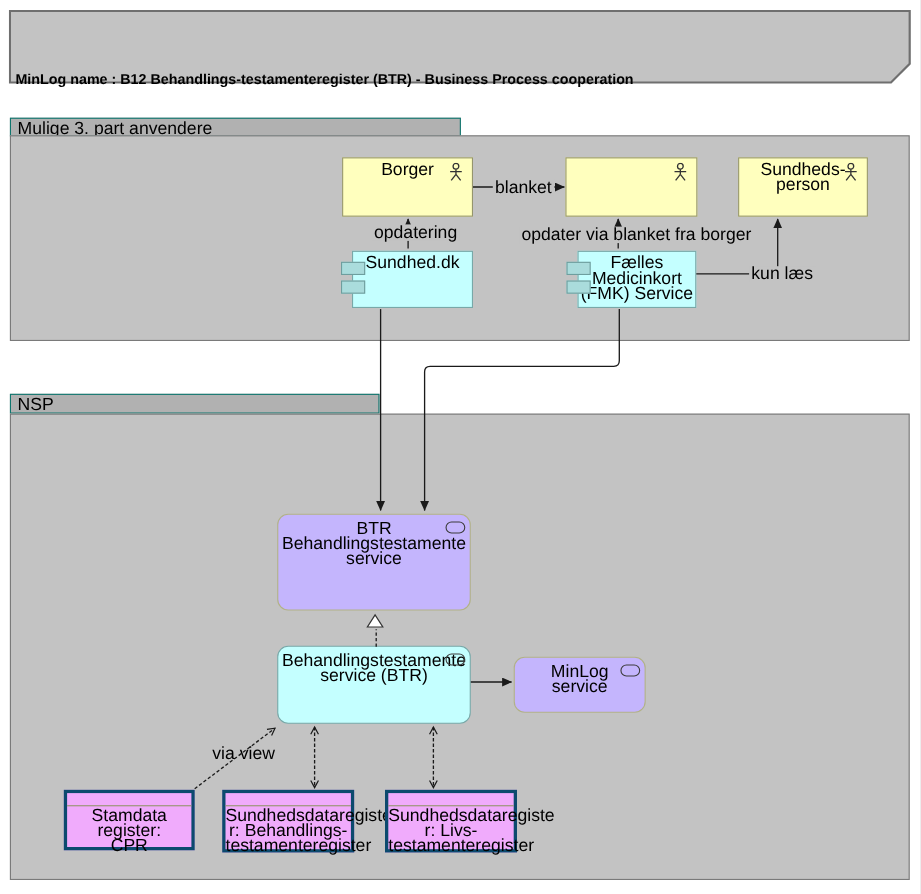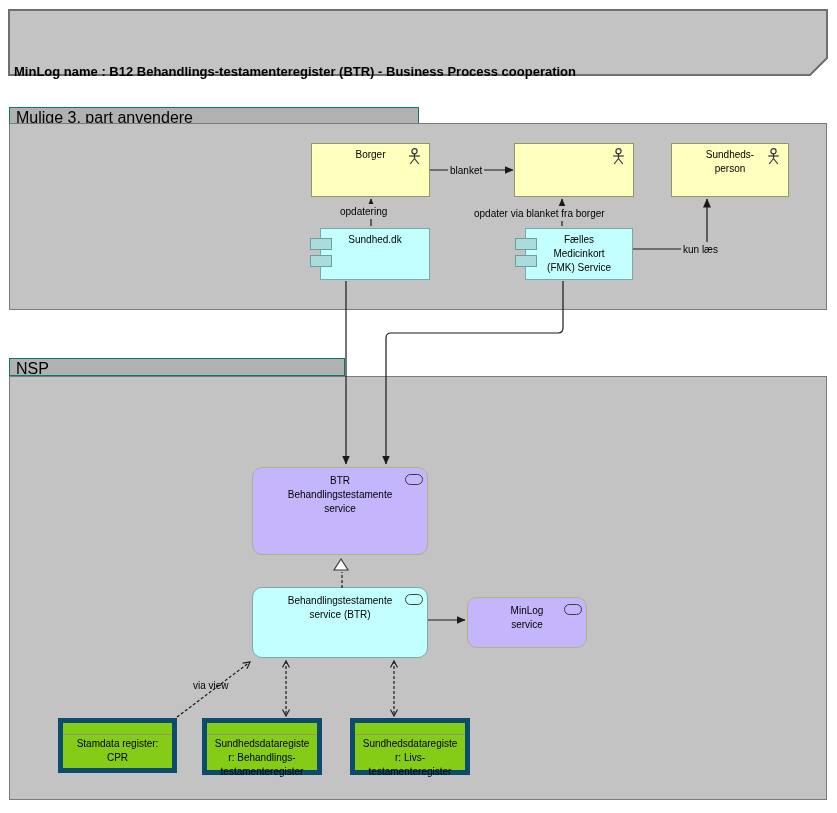--- a/index.html
+++ b/index.html
@@ -18,48 +18,48 @@
     position:absolute;background:#b1b1b1;border:1px solid #0f766e;
     box-sizing:border-box;font-size:16px;padding:1px 0 0 6px;z-index:1;
   }
   .group-body{
     position:absolute;background:#c3c3c3;border:1px solid #7a7a7a;
     box-sizing:border-box;z-index:1;
   }
   
   .node{
     position:absolute;box-sizing:border-box;z-index:2;
-    font-size:10px;line-height:14px;text-align:center;
+    font-size:16px;line-height:14px;text-align:center;
   }
   .node-label{white-space:pre-line;padding-top:4px;}
   .yellow-rect{background:#ffffbe;border:1px solid #95956d;}
   .cyan-rect{background:#c4ffff;border:1px solid #78a8a8;}
   .yellow-round{background:#c4b5fd;border:1px solid #b2b287;border-radius:10px;}
   .cyan-round{background:#c4ffff;border:1px solid #78a8a8;border-radius:10px;}
   .round-pad .node-label{padding-top:6px;}
-  .data-object{background:#84cc16;border:5px solid #0c4a6e;}
+  .data-object{background:#f0abfc;border:3px solid #0c4a6e;}
   .data-strip{height:11px;border-bottom:1px solid #95956d;}
   .data-object .node-label{padding-top:2px;}
   
   .actor-icon{position:absolute;top:4px;right:7px;}
   .service-pill{
     position:absolute;top:6px;right:4px;width:16px;height:9px;
     border:1.5px solid #3c3c3c;border-radius:6px;
   }
   .comp-tab{
     position:absolute;left:-11px;width:22px;height:12px;
     background:#aadcdc;border:1px solid #6e9e9e;box-sizing:border-box;
   }
   .comp-tab.t1{top:9px}
   .comp-tab.t2{top:26px}
   
   .connector-layer{position:absolute;left:0;top:0;z-index:3;pointer-events:none;}
   
   .elabel{
-    position:absolute;z-index:4;font-size:10px;line-height:15px;
+    position:absolute;z-index:4;font-size:16px;line-height:15px;
     background:#c3c3c3;padding:0 2px;
   }
   .elabel.transparent{background:transparent;}
 </style>
 </head>
 <body>
 
 <div class="title-wrap">
   <svg width="822" height="68">
     <path d="M1,1 L819,1 L819,49 L802,66 L1,66 Z" fill="#c3c3c3" stroke="#6f6f6f" stroke-width="2"></path>

